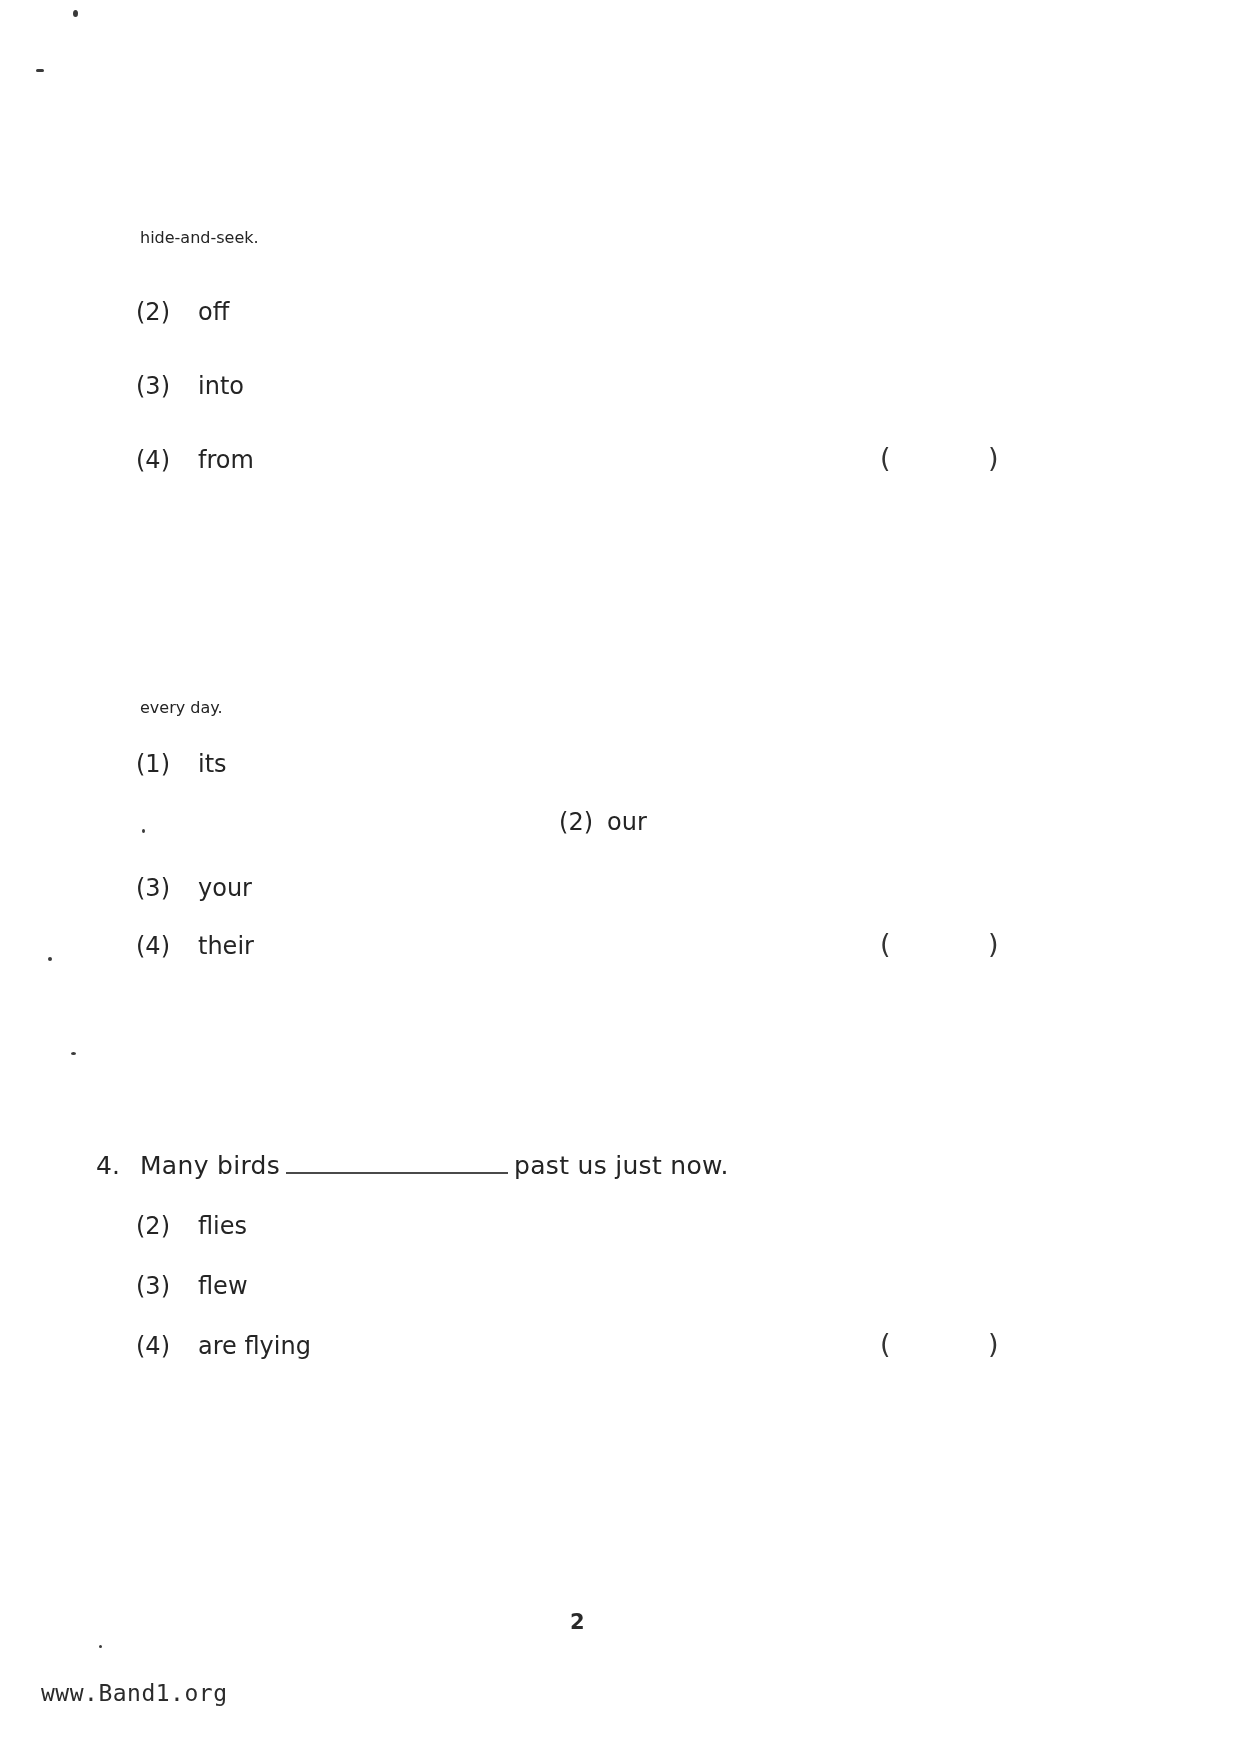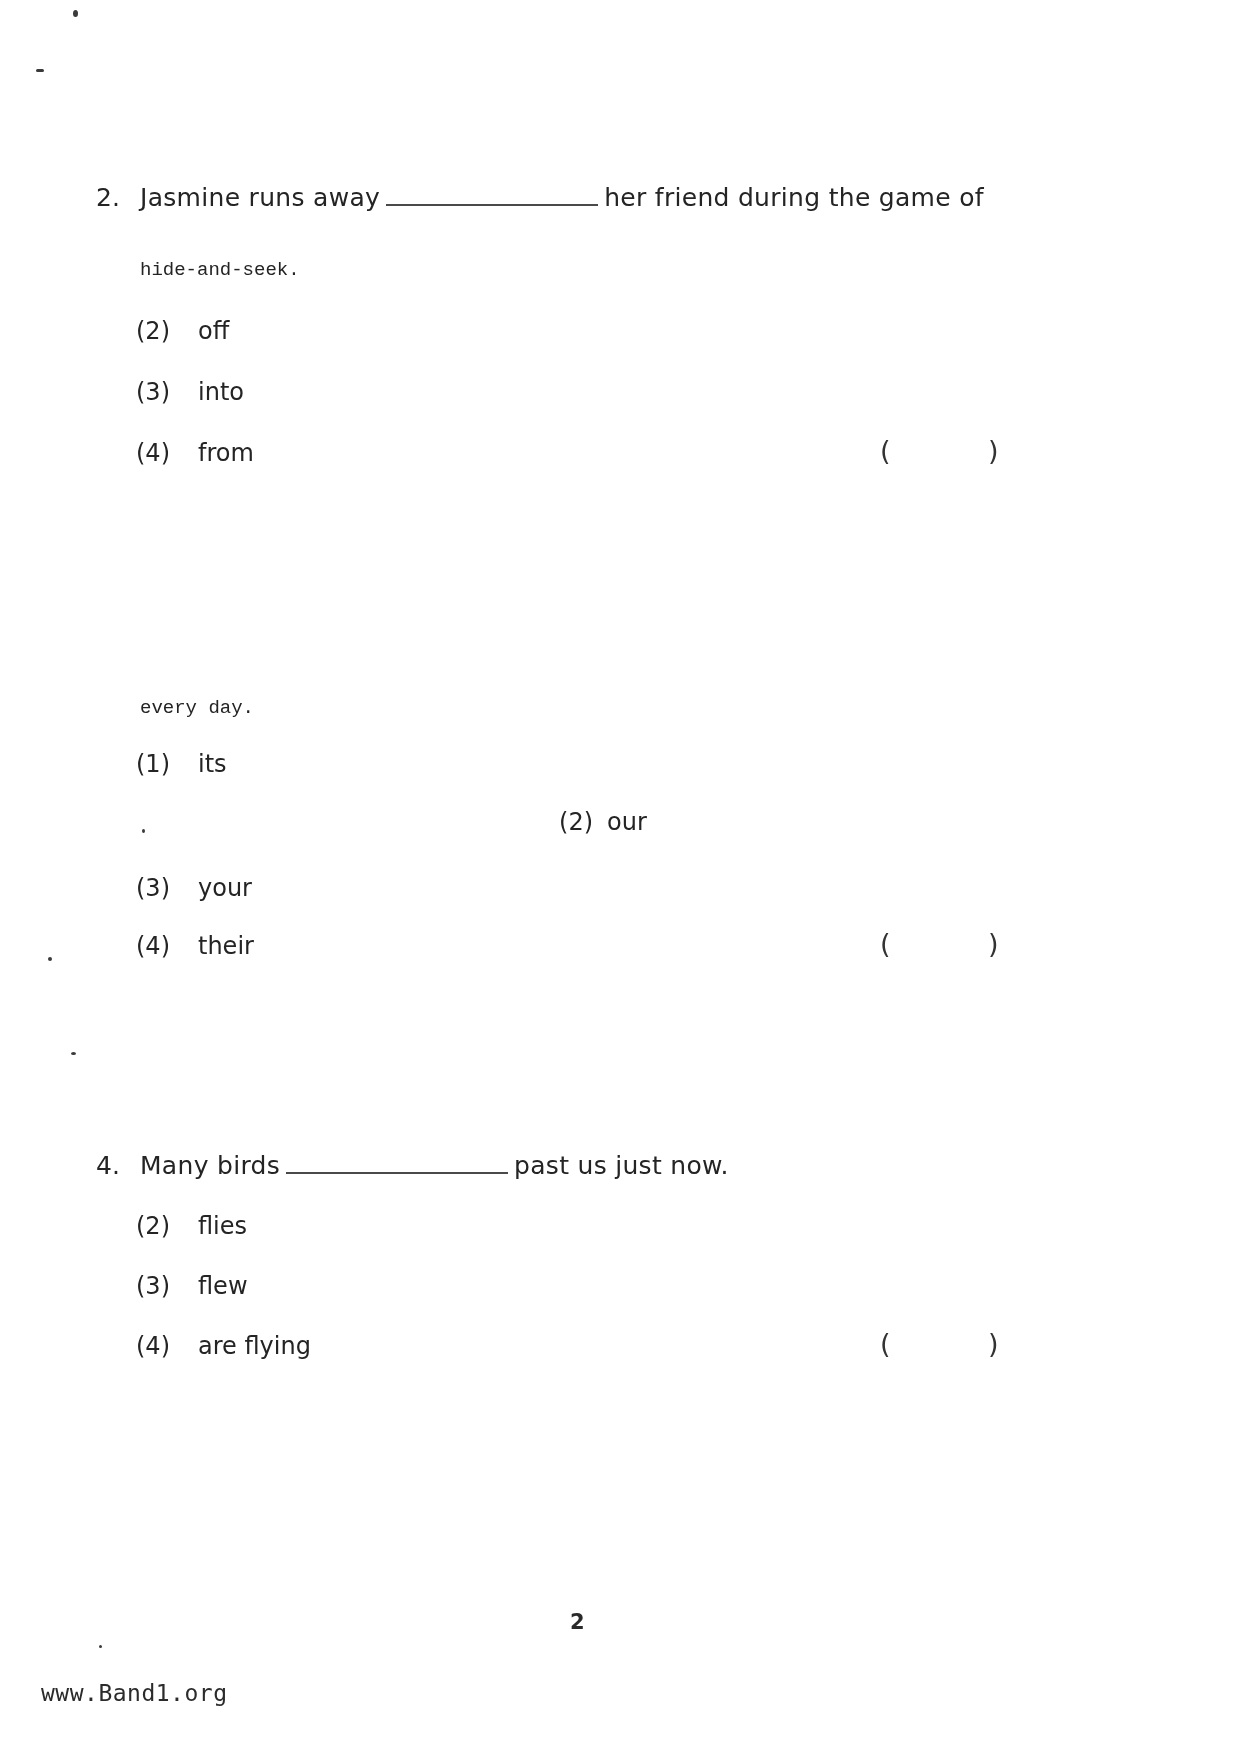--- a/index.html
+++ b/index.html
@@ -32,24 +32,23 @@
   .wide-words { word-spacing: 7px; }
   .blank {
     display: inline-block;
     height: 20px;
     border-bottom: 2px solid #4a4a4a;
     margin: 0 6px;
     vertical-align: baseline;
   }
   .q-line2 {
     padding-left: 44px;
-    font-size: 19px;
+    font-size: 16px;
     line-height: 32px;
     color: #242424;
-    font-family: Liberation Mono, monospace;
   }
   .opt-row {
     position: relative;
     padding-left: 40px;
     font-size: 24px;
     line-height: 32px;
     color: #242424;
   }
   .opt-label {
     display: inline-block;
@@ -81,38 +80,35 @@
     color: #2b2b2b;
   }
   .speck {
     position: absolute;
     background: #3a3a3a;
     border-radius: 50%;
   }
   
   .m-line2 { margin-top: 40px; }
   .m-opts-first { margin-top: 30px; }
-  .m-opt { margin-top: 29px; }
+  .m-opt { margin-top: 42px; }
 </style>
 </head>
 <body>
 
 <div class="page">
 
   <div class="speck" style="left:73px; top:10px; width:5px; height:7px;"></div>
   <div class="speck" style="left:36px; top:69px; width:8px; height:3px; border-radius:2px;"></div>
   <div class="speck" style="left:142px; top:829px; width:3px; height:4px;"></div>
   <div class="speck" style="left:48px; top:957px; width:4px; height:4px;"></div>
   <div class="speck" style="left:71px; top:1052px; width:5px; height:3px;"></div>
   <div class="speck" style="left:99px; top:1645px; width:3px; height:3px;"></div>
 
   <section class="question" style="top:182px;">
-    <div class="q-line">
-      <span class="q-num">2.</span><span class="seg">Jasmine runs away</span><span class="blank" style="width:212px;"></span><span class="seg">her friend during the game of</span>
-    </div>
     <div class="q-line2 m-line2">hide-and-seek.</div>
     <div class="opt-row m-opt">
       <span class="opt-label">(2)</span><span>off</span>
     </div>
     <div class="opt-row m-opt">
       <span class="opt-label">(3)</span><span>into</span>
     </div>
     <div class="opt-row m-opt">
       <span class="opt-label">(4)</span><span>from</span>
       <span class="bracket open">(</span>

